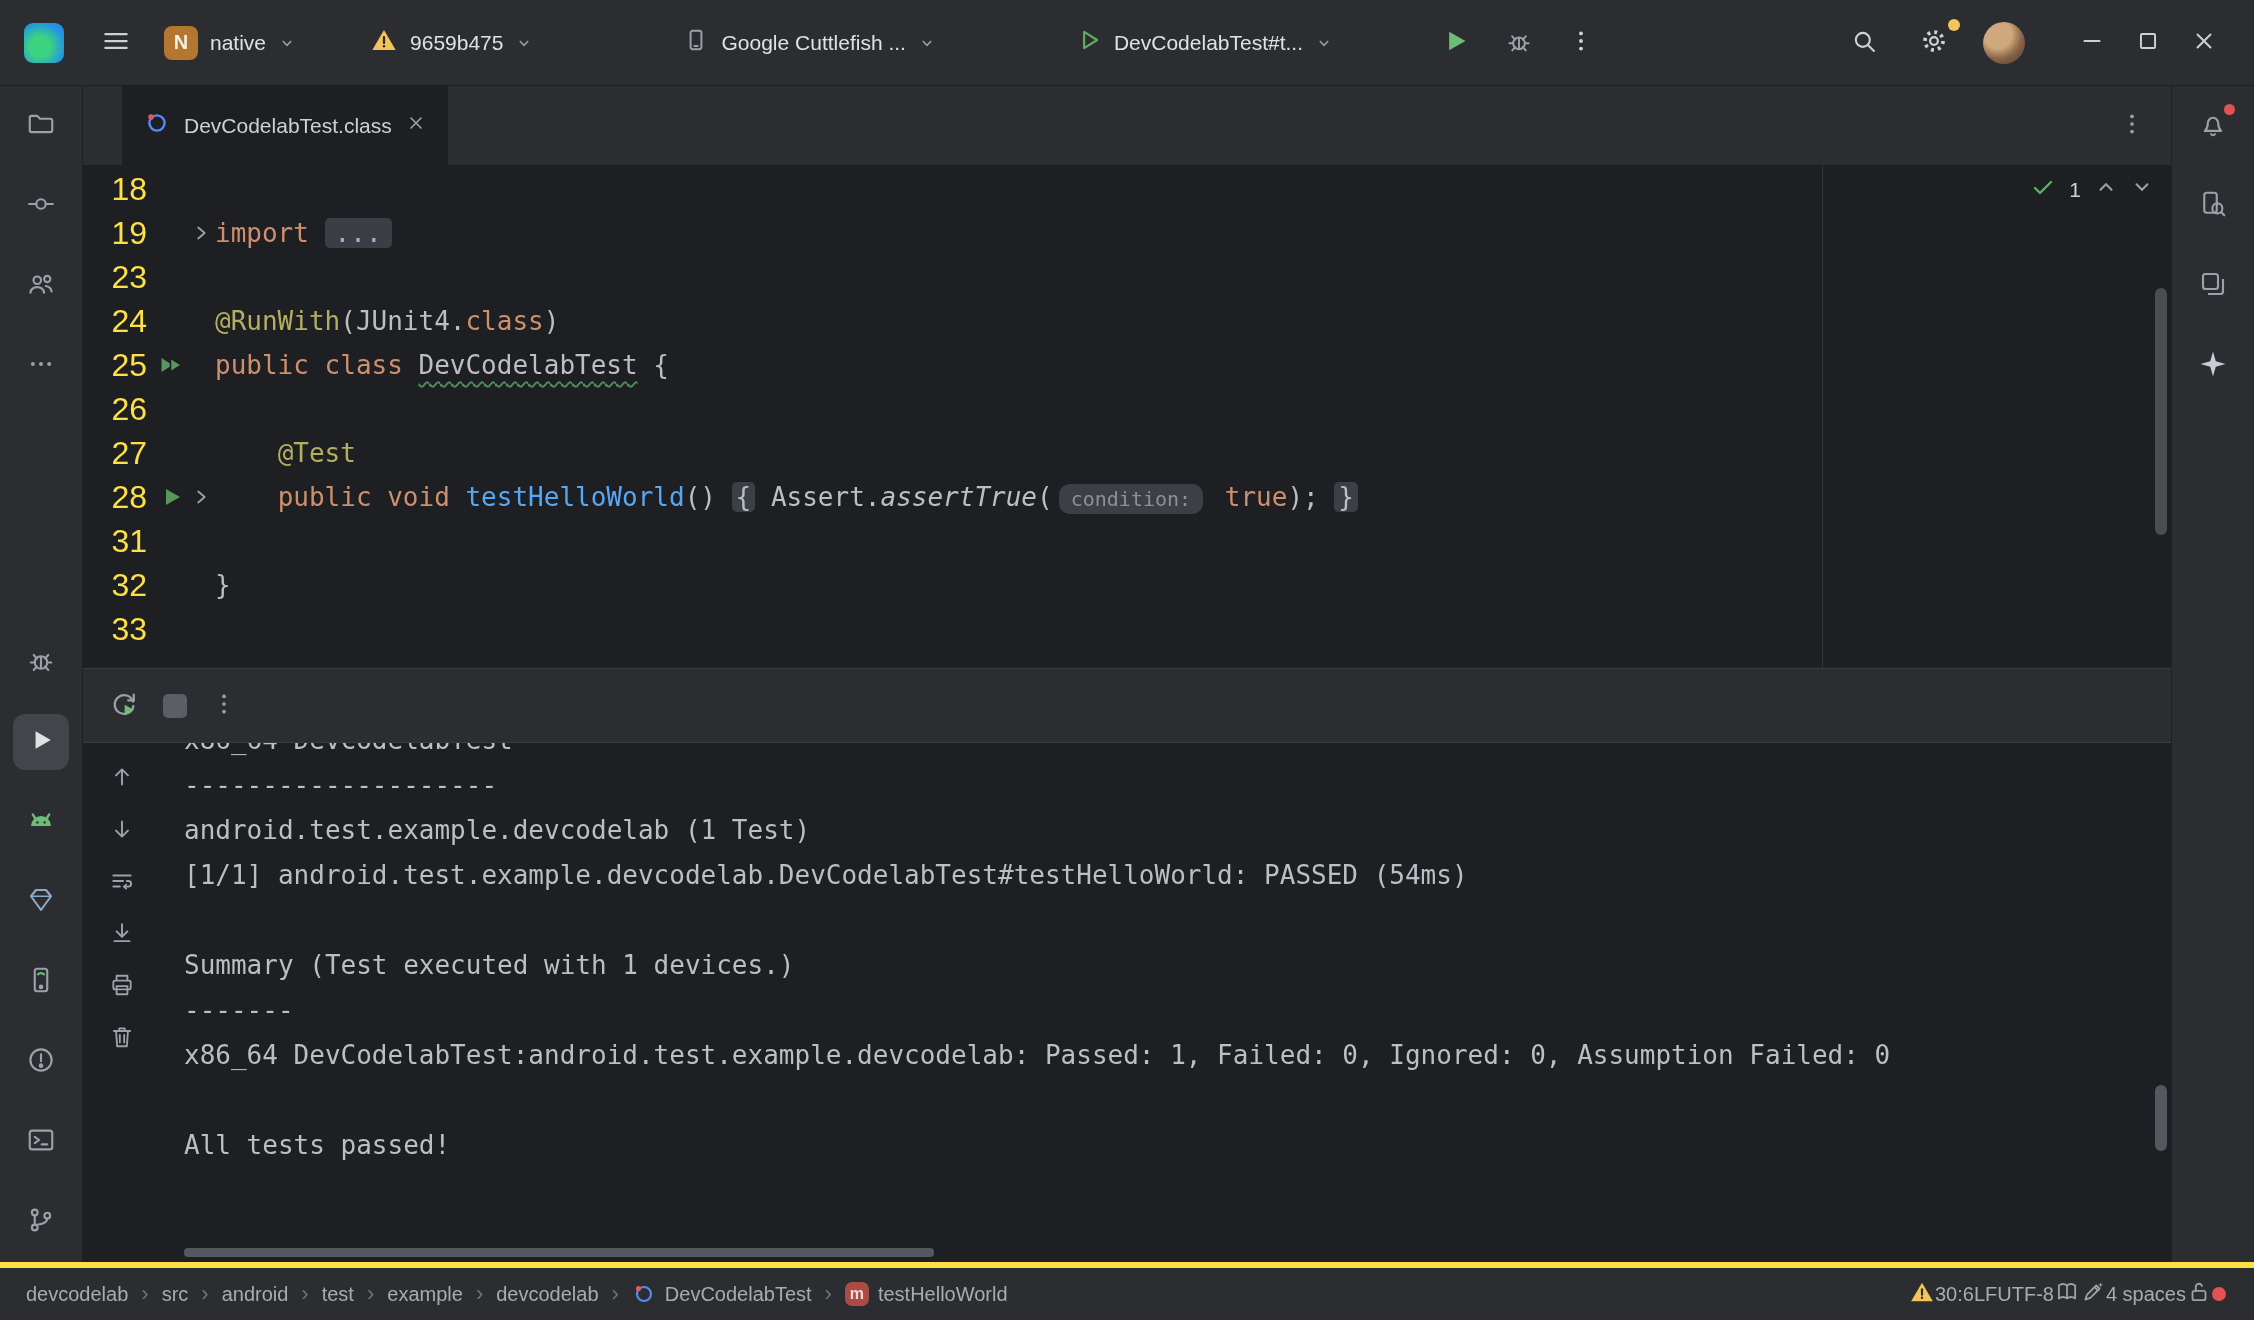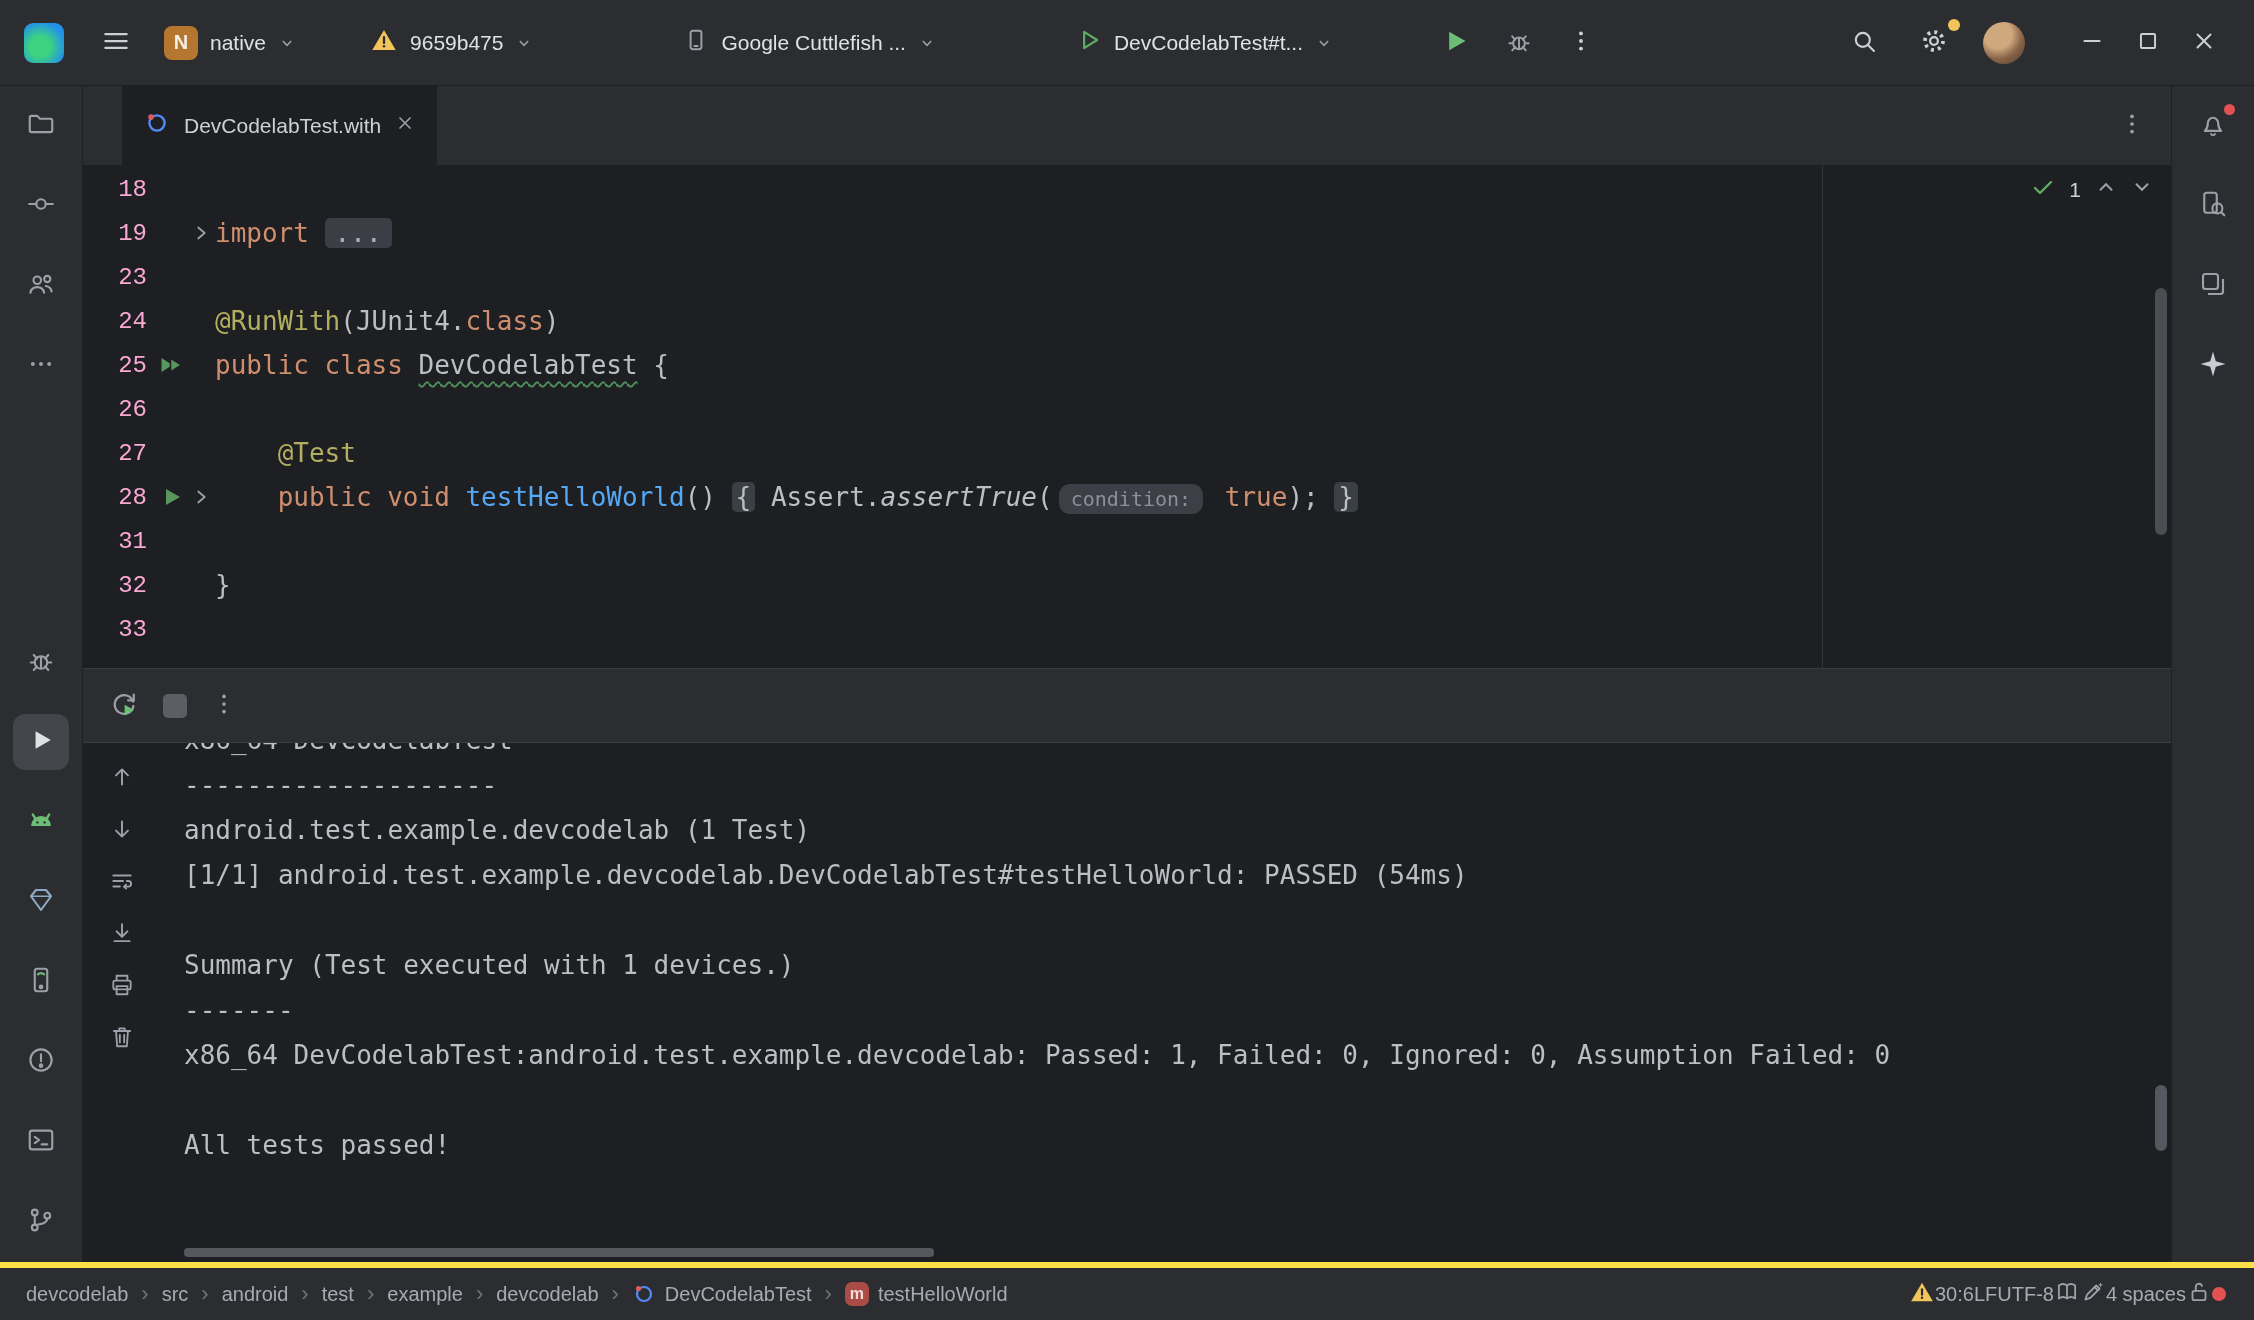--- a/index.html
+++ b/index.html
@@ -33,21 +33,21 @@
   
   .tabbar{height:79px;background:#2b2d30;display:flex;align-items:stretch;flex:none}
   .tab{display:flex;align-items:center;gap:14px;padding:0 22px;margin-left:39px;background:#1e1f22;font-size:21px;color:#ced0d6}
   .tab-more{margin-left:auto;align-self:center;margin-right:26px}
 
   
   .editor{height:503px;background:#1e1f22;position:relative;overflow:hidden;flex:none}
   .wrap-guide{position:absolute;left:1739px;top:0;bottom:0;width:1px;background:#33353a}
   .lines{padding-top:2px;position:relative}
   .code-line{display:flex;align-items:center;height:44px;font-family:"DejaVu Sans Mono",monospace;font-size:26px;white-space:pre}
-  .lnum{width:74px;flex:none;text-align:right;padding-right:10px;color:#f9a8d4;font-size:24px;font-family:Liberation Mono, monospace}
+  .lnum{width:74px;flex:none;text-align:right;padding-right:10px;color:#fde047;font-size:32px;font-family:Liberation Sans, sans-serif}
   .gicons{width:58px;flex:none;display:flex}
   .gslot{width:29px;display:flex;align-items:center;justify-content:center}
   .code-text{color:#bcbec4}
   .kw{color:#cf8e6d}
   .ann{color:#b3ae60}
   .method{color:#56a8f5}
   .static{font-style:italic}
   .cls{color:#bcbec4;text-decoration-line:underline;text-decoration-style:wavy;text-decoration-color:#4e8f5b;text-decoration-thickness:2px;text-underline-offset:7px}
   .folded{background:#3b3f45;color:#a8adbd;border-radius:5px;padding:0 10px}
   .foldb{background:#3a4045;border-radius:5px;padding:0 4px}
@@ -287,21 +287,21 @@
     </nav>
 
     <div class="center">
 
       <div class="tabbar">
         <div class="tab">
           <span><svg width="26" height="26" viewBox="0 0 24 24">
                 <circle cx="12" cy="12" r="7" fill="none" stroke="#548af7" stroke-width="2.2"></circle>
                 <circle cx="6.5" cy="6.5" r="2.6" fill="#db5c5c"></circle>
               </svg></span>
-          <span>DevCodelabTest.with</span>
+          <span>DevCodelabTest.class</span>
           <span><svg width="20" height="20" viewBox="0 0 24 24" stroke="#9da0a8" stroke-width="2" stroke-linecap="round">
                 <path d="M6 6l12 12M18 6L6 18"></path>
               </svg></span>
         </div>
         <div class="tab-more"><svg width="26" height="26" viewBox="0 0 24 24" fill="#9da0a8">
               <circle cx="12" cy="5" r="1.7"></circle>
               <circle cx="12" cy="12" r="1.7"></circle>
               <circle cx="12" cy="19" r="1.7"></circle>
             </svg></div>
       </div>

